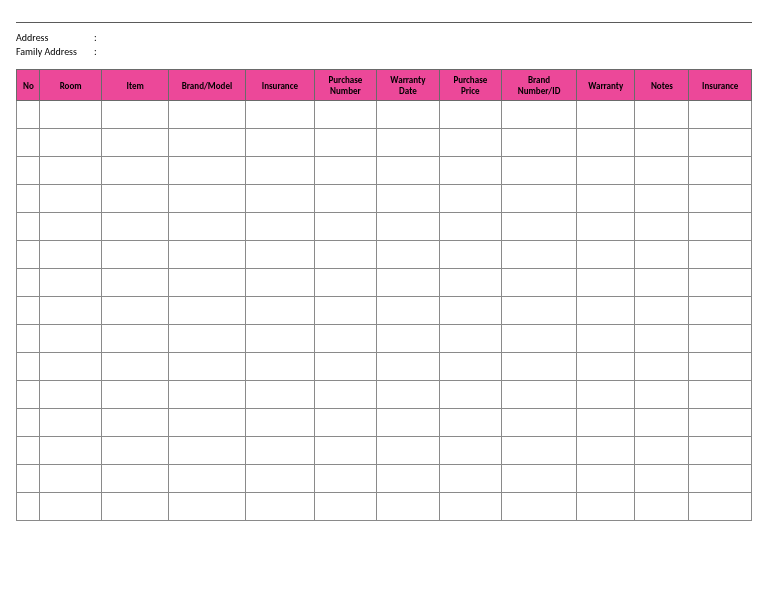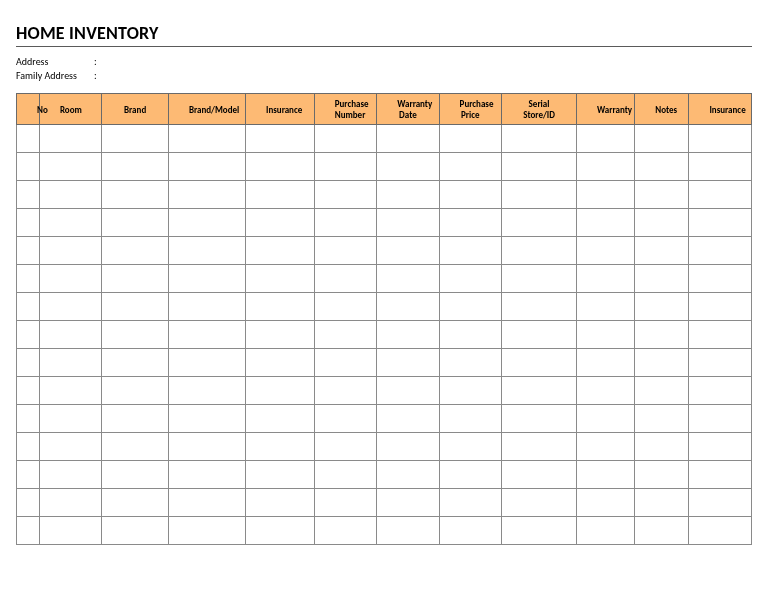--- a/index.html
+++ b/index.html
@@ -39,26 +39,26 @@
   }
   .meta-colon {
     width: 10px;
   }
   table.inventory {
     border-collapse: collapse;
     width: 100%;
     table-layout: fixed;
   }
   table.inventory th {
-    background: #fdba74;
+    background: #ec4899;
     border: 1px solid #6a6a6a;
     font-size: 9px;
     font-weight: 700;
     text-align: center;
-    padding: 4px 20px;
+    padding: 4px 6px;
     height: 30px;
     line-height: 11px;
     vertical-align: middle;
   }
   table.inventory td {
     border: 1px solid #8a8a8a;
     height: 28px;
     padding: 0;
   }
   
@@ -72,21 +72,20 @@
   col.c-pstore    { width: 60px; }
   col.c-serial    { width: 72px; }
   col.c-warranty  { width: 56px; }
   col.c-notes     { width: 52px; }
   col.c-insurance { width: 60px; }
 </style>
 </head>
 <body>
 
 <div class="page">
-  <div class="title">HOME INVENTORY</div>
   <hr class="title-rule">
 
   <div class="meta">
     <div class="meta-row">
       <span class="meta-label">Address</span>
       <span class="meta-colon">:</span>
       <span></span>
     </div>
     <div class="meta-row">
       <span class="meta-label">Family Address</span>
@@ -107,27 +106,27 @@
         <col class="c-pstore">
       <col class="c-serial">
         <col class="c-warranty">
         <col class="c-notes">
         <col class="c-insurance">
     </colgroup>
     <thead>
       <tr>
         <th>No</th>
         <th>Room</th>
-        <th>Brand</th>
+        <th>Item</th>
         <th>Brand/Model</th>
         <th>Insurance</th>
         <th>Purchase Number</th>
         <th>Warranty Date</th>
         <th>Purchase Price</th>
-        <th>Serial Store/ID</th>
+        <th>Brand Number/ID</th>
         <th>Warranty</th>
         <th>Notes</th>
         <th>Insurance</th>
       </tr>
     </thead>
     <tbody id="inventory-body">
         <tr>
           <td></td>
           <td></td>
           <td></td>

